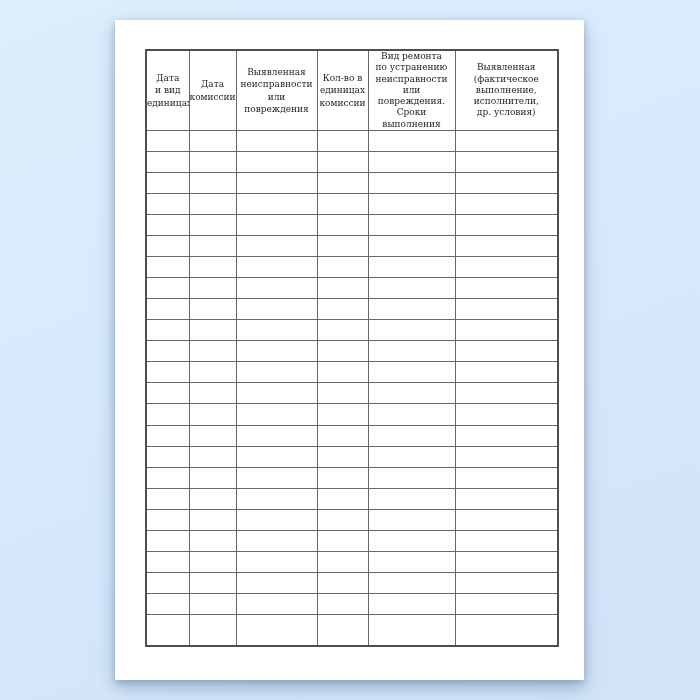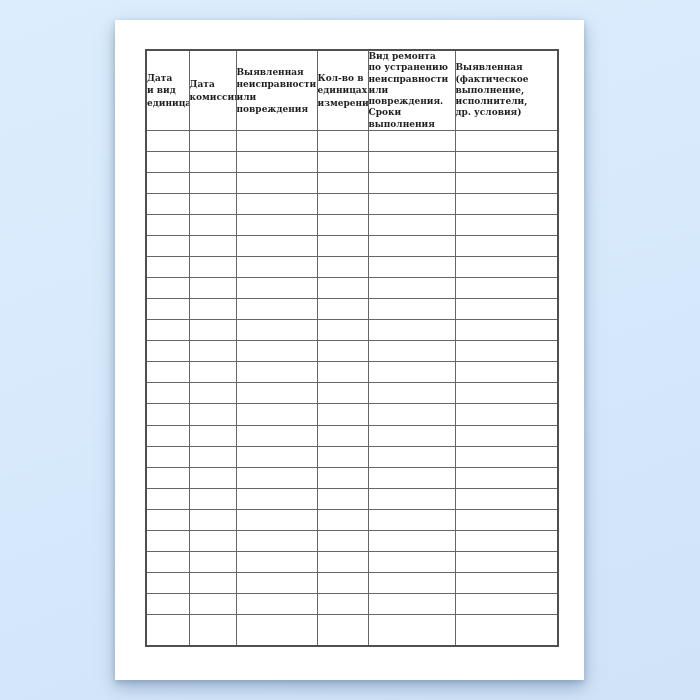--- a/index.html
+++ b/index.html
@@ -39,25 +39,25 @@
   table.log-table th,
   table.log-table td {
     border: 1px solid #666666;
     padding: 0;
     margin: 0;
   }
   table.log-table thead tr {
     height: 58px;
   }
   table.log-table th {
-    font-weight: bold;
+    font-weight: normal;
     font-size: 9px;
     line-height: 12.5px;
     color: #1e1e1e;
-    text-align: left;
+    text-align: center;
     vertical-align: middle;
     white-space: pre-line;
     overflow: hidden;
   }
   table.log-table th.tight {
     line-height: 11.3px;
   }
   table.log-table tbody td {
     background: #ffffff;
   }
@@ -81,21 +81,21 @@
           <th>Дата
 и вид
 единицах</th>
           <th>Дата
 комиссии</th>
           <th>Выявленная
 неисправности
 или повреждения</th>
           <th>Кол-во в
 единицах
-измерения</th>
+комиссии</th>
           <th class="tight">Вид ремонта
 по устранению
 неисправности или
 повреждения.
 Сроки выполнения</th>
           <th class="tight">Выявленная
 (фактическое
 выполнение,
 исполнители,
 др. условия)</th>

